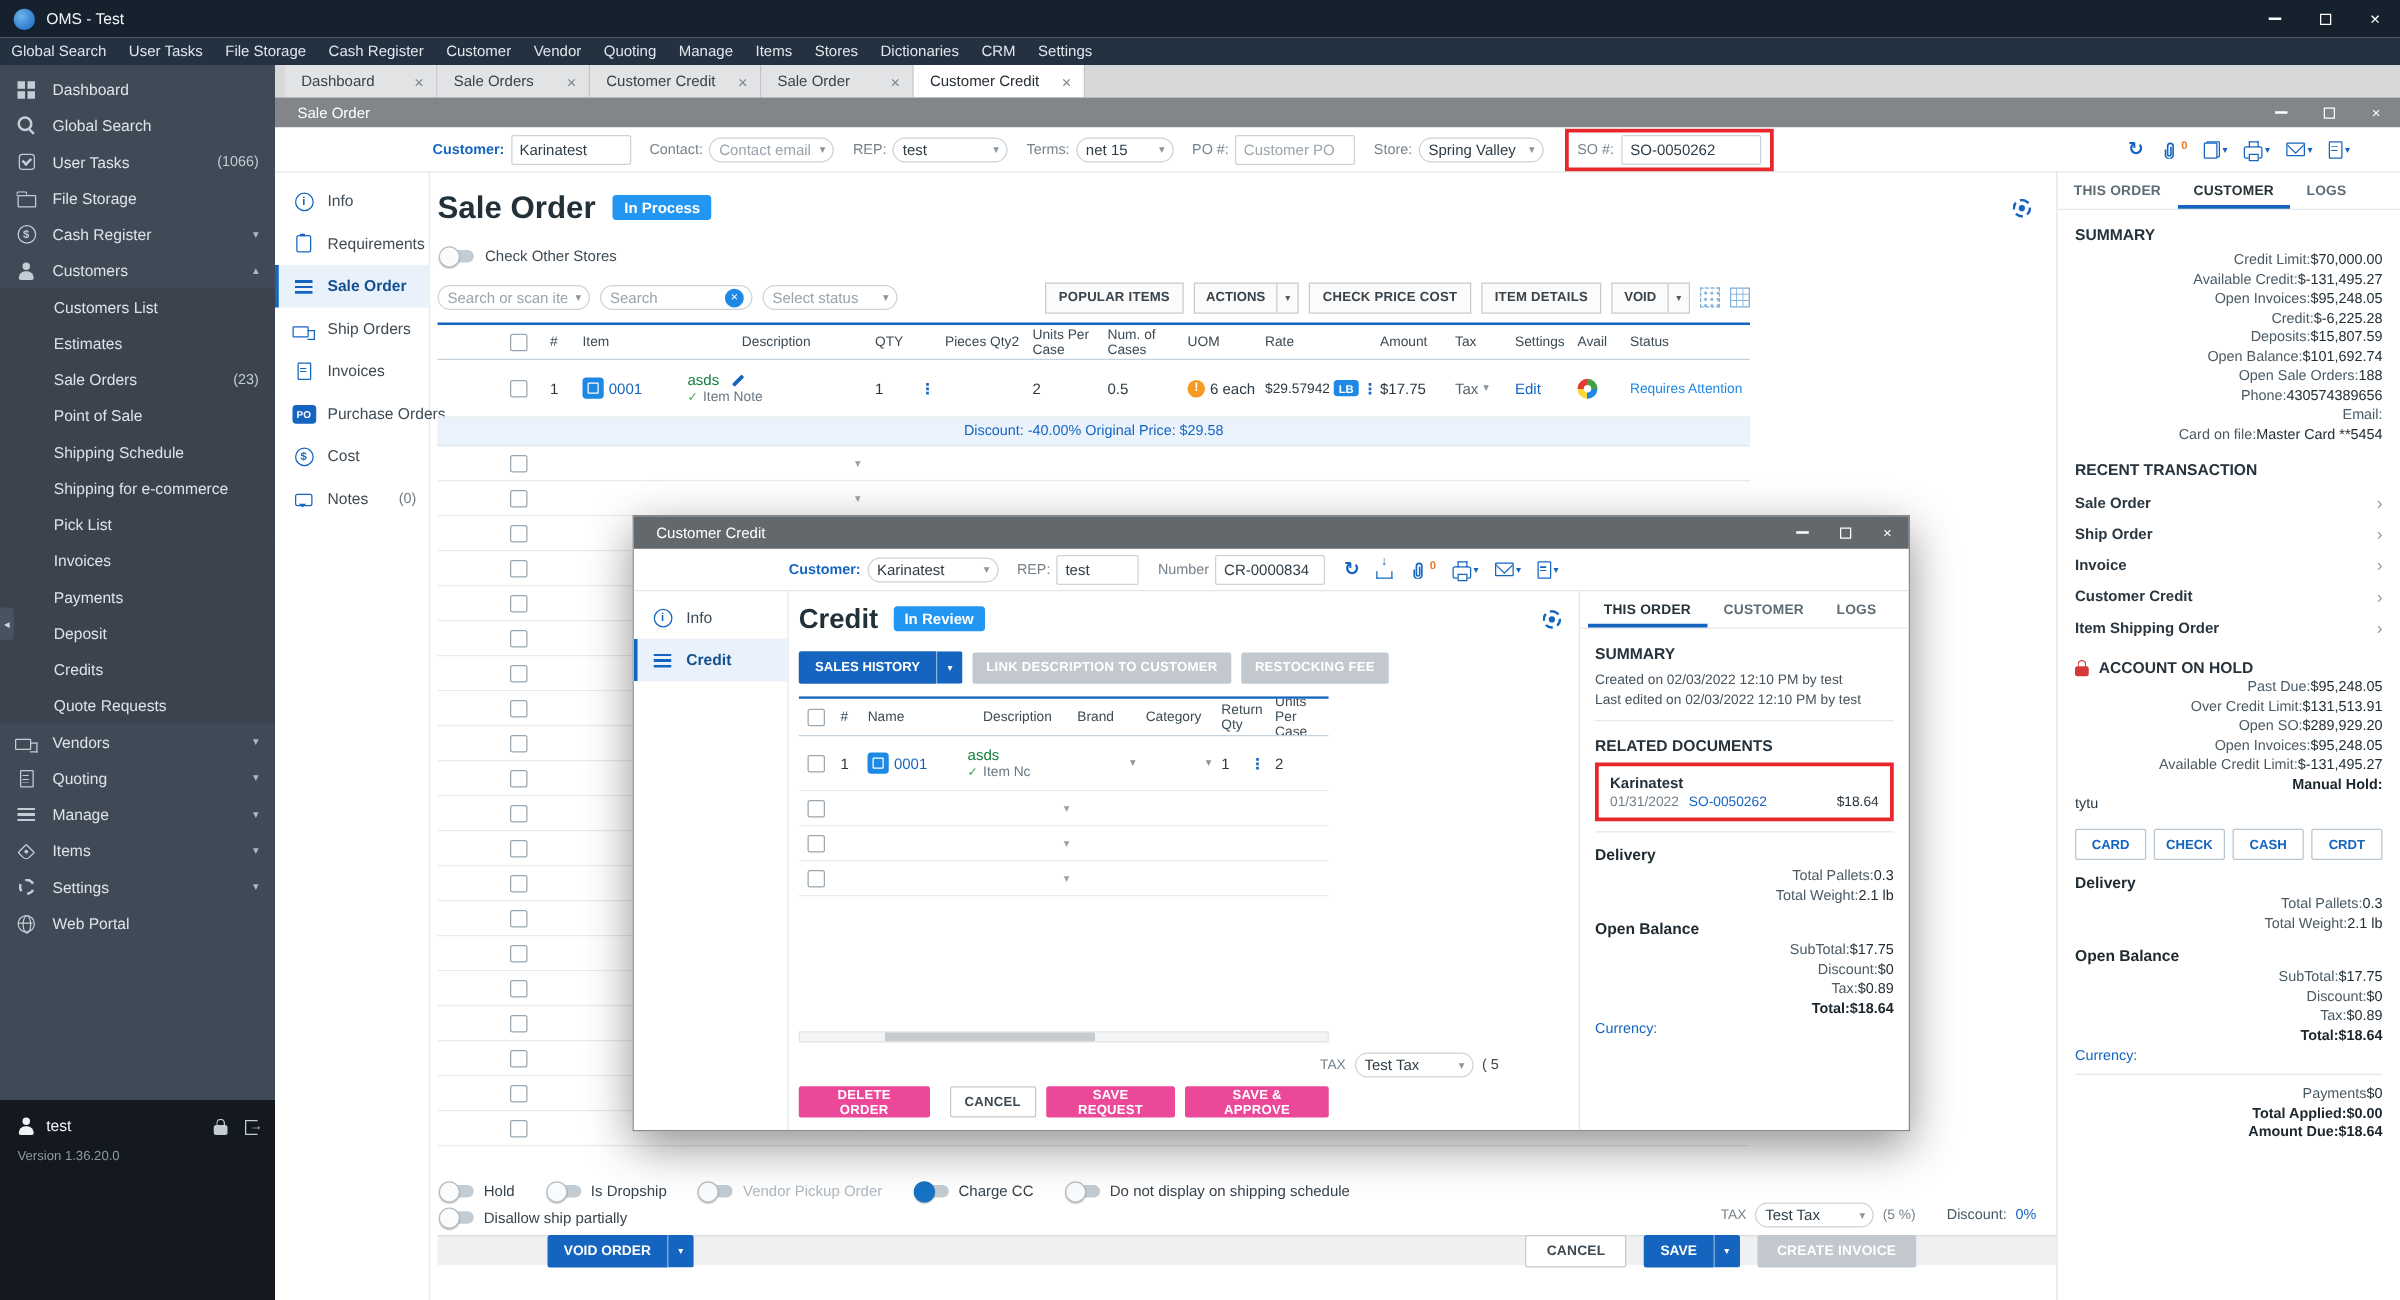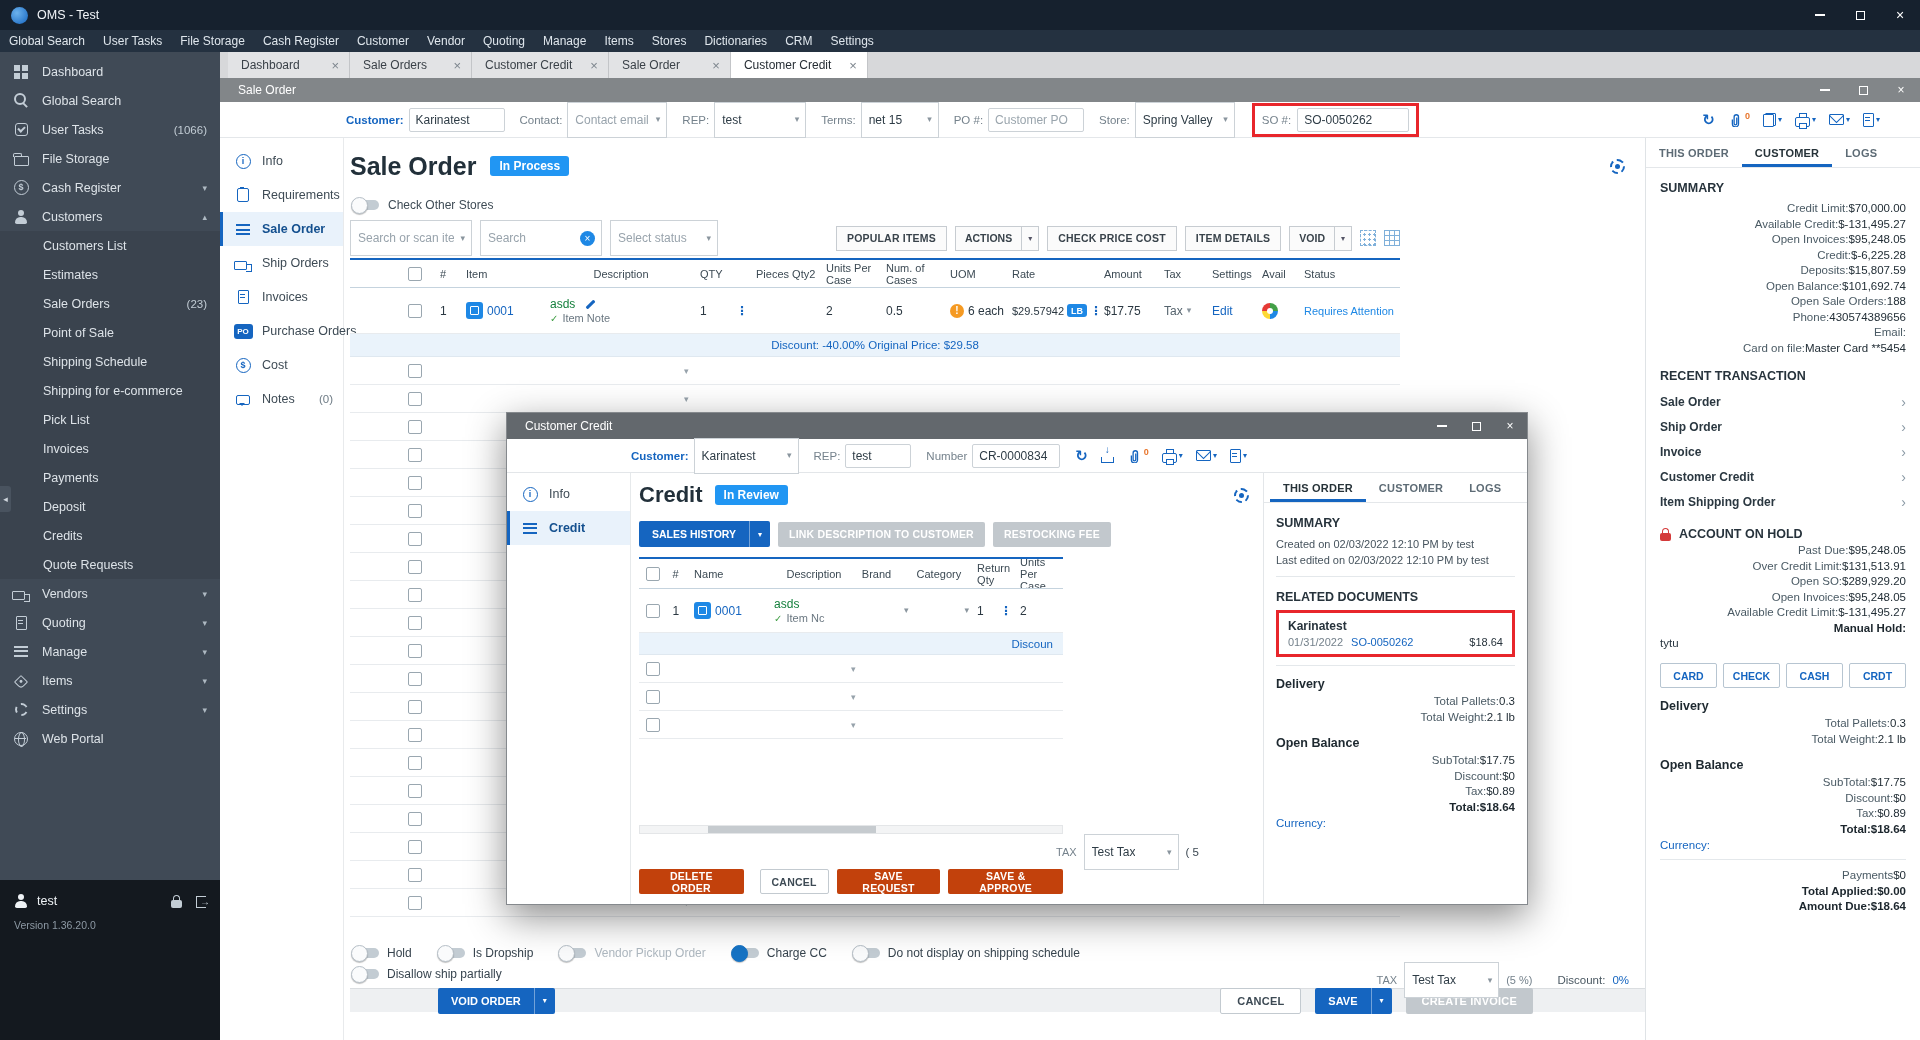--- a/index.html
+++ b/index.html
@@ -10,34 +10,34 @@
   
   .ic{display:inline-block;position:relative;flex:none;}
   .caret{color:#8a959e;font-size:9px;line-height:1;}
   .bcaret{color:#1565c0;font-size:8px;}
   .muted{color:#98a3ac;}
   .link{color:#1565c0;text-decoration:none;}
   .cb{width:14px;height:14px;border:1.5px solid #9aa7b0;border-radius:2px;background:#fff;display:inline-block;flex:none;}
   .badge{background:#2196f3;color:#fff;font-size:12px;font-weight:bold;padding:3px 9px;border-radius:3px;white-space:nowrap;}
   .inp{height:24px;border:1px solid #ccd2d7;border-radius:2px;padding:0 6px;font-size:12px;color:#2e3c46;font-family:inherit;background:#fff;}
   .inp::placeholder{color:#9aa5ad;}
-  .dd{height:36px;border:1px solid #ccd2d7;border-radius:0;background:#fff;display:flex;align-items:center;padding:0 6px 0 7px;font-size:12px;color:#2e3c46;gap:6px;}
+  .dd{height:20px;border:1px solid #ccd2d7;border-radius:12px;background:#fff;display:flex;align-items:center;padding:0 6px 0 7px;font-size:12px;color:#2e3c46;gap:6px;}
   .dd .caret{margin-left:auto;}
   .ddtext{overflow:hidden;white-space:nowrap;}
   .w66{width:66px;}.w78{width:78px;}.w88{width:88px;}.w92{width:92px;}.w95{width:95px;}.w96{width:96px;}
   .w100{width:100px;}.w105{width:105px;}.w108{width:108px;}.w112{width:112px;}.w122{width:122px;}
   .flabel{font-size:11.5px;color:#75828c;white-space:nowrap;}
   .flabel.blue{color:#1565c0;font-weight:bold;}
   .divider{border-top:1px solid #e4e8eb;margin:8px 0;}
   .fspace{flex:1;}
 
   
   .btn{height:26px;border:none;font-family:inherit;font-size:11px;font-weight:bold;border-radius:2px;display:inline-flex;align-items:center;padding:0 16px;cursor:pointer;letter-spacing:.2px;}
   .btn.ghost{background:#fff;border:1px solid #c3cad0;color:#3d4a54;}
-  .btn.solid{background:#c2410c;color:#fff;}
+  .btn.solid{background:#ec4899;color:#fff;}
   .btn.graydis{background:#c2c8cd;color:#fff;}
   .btn.sm{font-size:10.5px;padding:0 11px;height:25px;}
   .sbtn{display:inline-flex;height:26px;flex:none;}
   .sbtn .lbl{background:#1565c0;color:#fff;font-size:11px;font-weight:bold;display:flex;align-items:center;padding:0 13px;border-radius:2px 0 0 2px;white-space:nowrap;}
   .sbtn .seg{width:21px;background:#1565c0;color:#fff;border-left:1px solid rgba(255,255,255,.4);display:flex;align-items:center;justify-content:center;font-size:8px;border-radius:0 2px 2px 0;}
   .fbtn{height:25px;background:#fbfbfb;border:1px solid #c7ccd1;font-family:inherit;font-size:10.5px;font-weight:bold;color:#39434b;padding:0 10px;letter-spacing:.2px;display:inline-flex;align-items:center;white-space:nowrap;cursor:pointer;}
   .fbtn-split{display:inline-flex;height:25px;border:1px solid #c7ccd1;background:#fbfbfb;flex:none;}
   .fbtn-split .fbl{padding:0 9px;display:flex;align-items:center;font-size:10.5px;font-weight:bold;color:#39434b;}
   .fbtn-split .fseg{width:17px;border-left:1px solid #c7ccd1;display:flex;align-items:center;justify-content:center;font-size:8px;color:#556;}
 
@@ -1184,21 +1184,20 @@
             </span>
           <span class="cell mc-cat">
               <span class="caret" style="margin-left:auto;">▾</span>
             </span>
           <span class="cell mc-rq">
               <span>1</span>
               <span class="dots" style="margin-left:auto;">⋮</span>
             </span>
           <span class="cell mc-upc">2</span>
         </div>
-        <div class="m-disc">Discoun</div>
       </div>
       <div class="m-empty" id="m-empty">
           <div class="trow empty">
             <span class="cell mc-check">
               <span class="cb"></span>
             </span>
             <span class="m-rowcaret">▾</span>
           </div>
           <div class="trow empty">
             <span class="cell mc-check">

